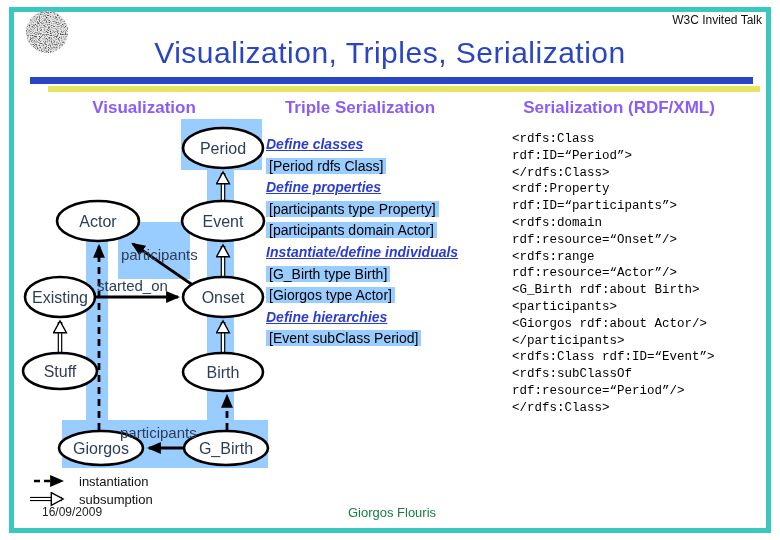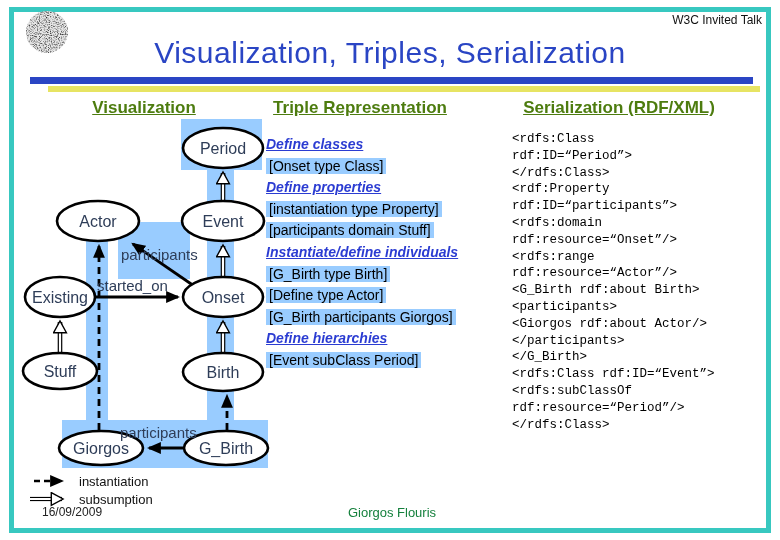--- a/index.html
+++ b/index.html
@@ -7,21 +7,21 @@
   .slide{position:relative;width:780px;height:540px;background:#fff;}
   .frame{position:absolute;left:9px;top:7px;width:752px;height:516px;
     border:5px solid #38c8c0;}
   .logo{position:absolute;left:24px;top:10px;}
   .corner{position:absolute;top:13px;right:18px;font-size:12px;color:#111;}
   .title{position:absolute;left:0;top:36px;width:100%;text-align:center;
     font-size:30px;color:#2a45c4;letter-spacing:0.5px;}
   .bar-blue{position:absolute;left:30px;top:77px;width:723px;height:7px;background:#2a45c4;}
   .bar-yellow{position:absolute;left:48px;top:86px;width:712px;height:6px;background:#e7e463;}
   .col-header{position:absolute;top:98px;transform:translateX(-50%);
-    font-size:17px;font-weight:bold;text-decoration:underline;color:#4d7c0f;white-space:nowrap;}
+    font-size:17px;font-weight:bold;color:#8b5cf6;white-space:nowrap;}
   .diagram{position:absolute;left:0;top:0;width:780px;height:540px;}
   .hl-rect{fill:#99ccff;}
   .node-label{font:16px "Liberation Sans",sans-serif;fill:#2e3d58;}
   .edge-label{font:15px "Liberation Sans",sans-serif;fill:#2e3d58;}
   .legend-label{font:13px "Liberation Sans",sans-serif;fill:#111;}
   .triples{position:absolute;left:266px;top:134px;}
   .tr-line{height:21.6px;line-height:21.6px;white-space:nowrap;font-size:14px;}
   .tr-heading span{color:#2b3cd2;font-weight:bold;font-style:italic;text-decoration:underline;}
   .tr-triple span{background:#99ccff;padding:0 3px;color:#000;}
   .code{position:absolute;left:512px;top:131px;color:#000;
@@ -48,21 +48,21 @@
     <circle cx="23" cy="22" r="21" fill="#e6e6e6"></circle>
     <circle cx="23" cy="22" r="21" fill="#555" filter="url(#speck)"></circle>
   </svg>
 
   <div class="corner">W3C Invited Talk</div>
   <div class="title">Visualization, Triples, Serialization</div>
   <div class="bar-blue"></div>
   <div class="bar-yellow"></div>
 
   <div class="col-header" style="left:144px">Visualization</div>
-  <div class="col-header" style="left:360px">Triple Representation</div>
+  <div class="col-header" style="left:360px">Triple Serialization</div>
   <div class="col-header" style="left:619px">Serialization (RDF/XML)</div>
 
   <svg class="diagram" viewBox="0 0 780 540">
     <defs>
       <marker id="arrow-filled" markerUnits="userSpaceOnUse" markerWidth="14" markerHeight="12" viewBox="0 0 13 11" refX="11" refY="5.5" orient="auto">
         <path d="M0,0 L13,5.5 L0,11 Z" fill="#000"></path>
       </marker>
       <marker id="arrow-open" markerUnits="userSpaceOnUse" markerWidth="15" markerHeight="15" viewBox="0 0 14 14" refX="11" refY="7" orient="auto">
         <path d="M1,1 L12,7 L1,13 Z" fill="#fff" stroke="#000" stroke-width="1.3"></path>
       </marker>
@@ -129,46 +129,44 @@
       <text x="120" y="438" class="edge-label">participants</text>
       <line x1="34" y1="481" x2="62" y2="481" stroke="#000" stroke-width="2.6" stroke-dasharray="6 4" marker-end="url(#arrow-filled)"></line>
       <text x="79" y="486" class="legend-label">instantiation</text>
       <line x1="30" y1="499" x2="62" y2="499" stroke="#000" stroke-width="4.2"></line>
       <line x1="30" y1="499" x2="62" y2="499" stroke="#fff" stroke-width="2" marker-end="url(#arrow-open)"></line>
       <text x="79" y="504" class="legend-label">subsumption</text>
     </svg>
 
   <div class="triples">
       <div class="tr-line tr-heading"><span>Define classes</span></div>
-      <div class="tr-line tr-triple"><span>[Onset type Class]</span></div>
+      <div class="tr-line tr-triple"><span>[Period rdfs Class]</span></div>
       <div class="tr-line tr-heading"><span>Define properties</span></div>
-      <div class="tr-line tr-triple"><span>[instantiation type Property]</span></div>
-      <div class="tr-line tr-triple"><span>[participants domain Stuff]</span></div>
+      <div class="tr-line tr-triple"><span>[participants type Property]</span></div>
+      <div class="tr-line tr-triple"><span>[participants domain Actor]</span></div>
       <div class="tr-line tr-heading"><span>Instantiate/define individuals</span></div>
       <div class="tr-line tr-triple"><span>[G_Birth type Birth]</span></div>
-      <div class="tr-line tr-triple"><span>[Define type Actor]</span></div>
-      <div class="tr-line tr-triple"><span>[G_Birth participants Giorgos]</span></div>
+      <div class="tr-line tr-triple"><span>[Giorgos type Actor]</span></div>
       <div class="tr-line tr-heading"><span>Define hierarchies</span></div>
       <div class="tr-line tr-triple"><span>[Event subClass Period]</span></div>
     </div>
   <div class="code">
       <div class="code-line">&lt;rdfs:Class</div>
       <div class="code-line">rdf:ID=“Period”&gt;</div>
       <div class="code-line">&lt;/rdfs:Class&gt;</div>
       <div class="code-line">&lt;rdf:Property</div>
       <div class="code-line">rdf:ID=“participants”&gt;</div>
       <div class="code-line">&lt;rdfs:domain</div>
       <div class="code-line">rdf:resource=“Onset”/&gt;</div>
       <div class="code-line">&lt;rdfs:range</div>
       <div class="code-line">rdf:resource=“Actor”/&gt;</div>
       <div class="code-line">&lt;G_Birth rdf:about Birth&gt;</div>
       <div class="code-line">&lt;participants&gt;</div>
       <div class="code-line">&lt;Giorgos rdf:about Actor/&gt;</div>
       <div class="code-line">&lt;/participants&gt;</div>
-      <div class="code-line">&lt;/G_Birth&gt;</div>
       <div class="code-line">&lt;rdfs:Class rdf:ID=“Event”&gt;</div>
       <div class="code-line">&lt;rdfs:subClassOf</div>
       <div class="code-line">rdf:resource=“Period”/&gt;</div>
       <div class="code-line">&lt;/rdfs:Class&gt;</div>
     </div>
 
   <div class="footer-date">16/09/2009</div>
   <div class="footer-author">Giorgos Flouris</div>
 </div>
 

